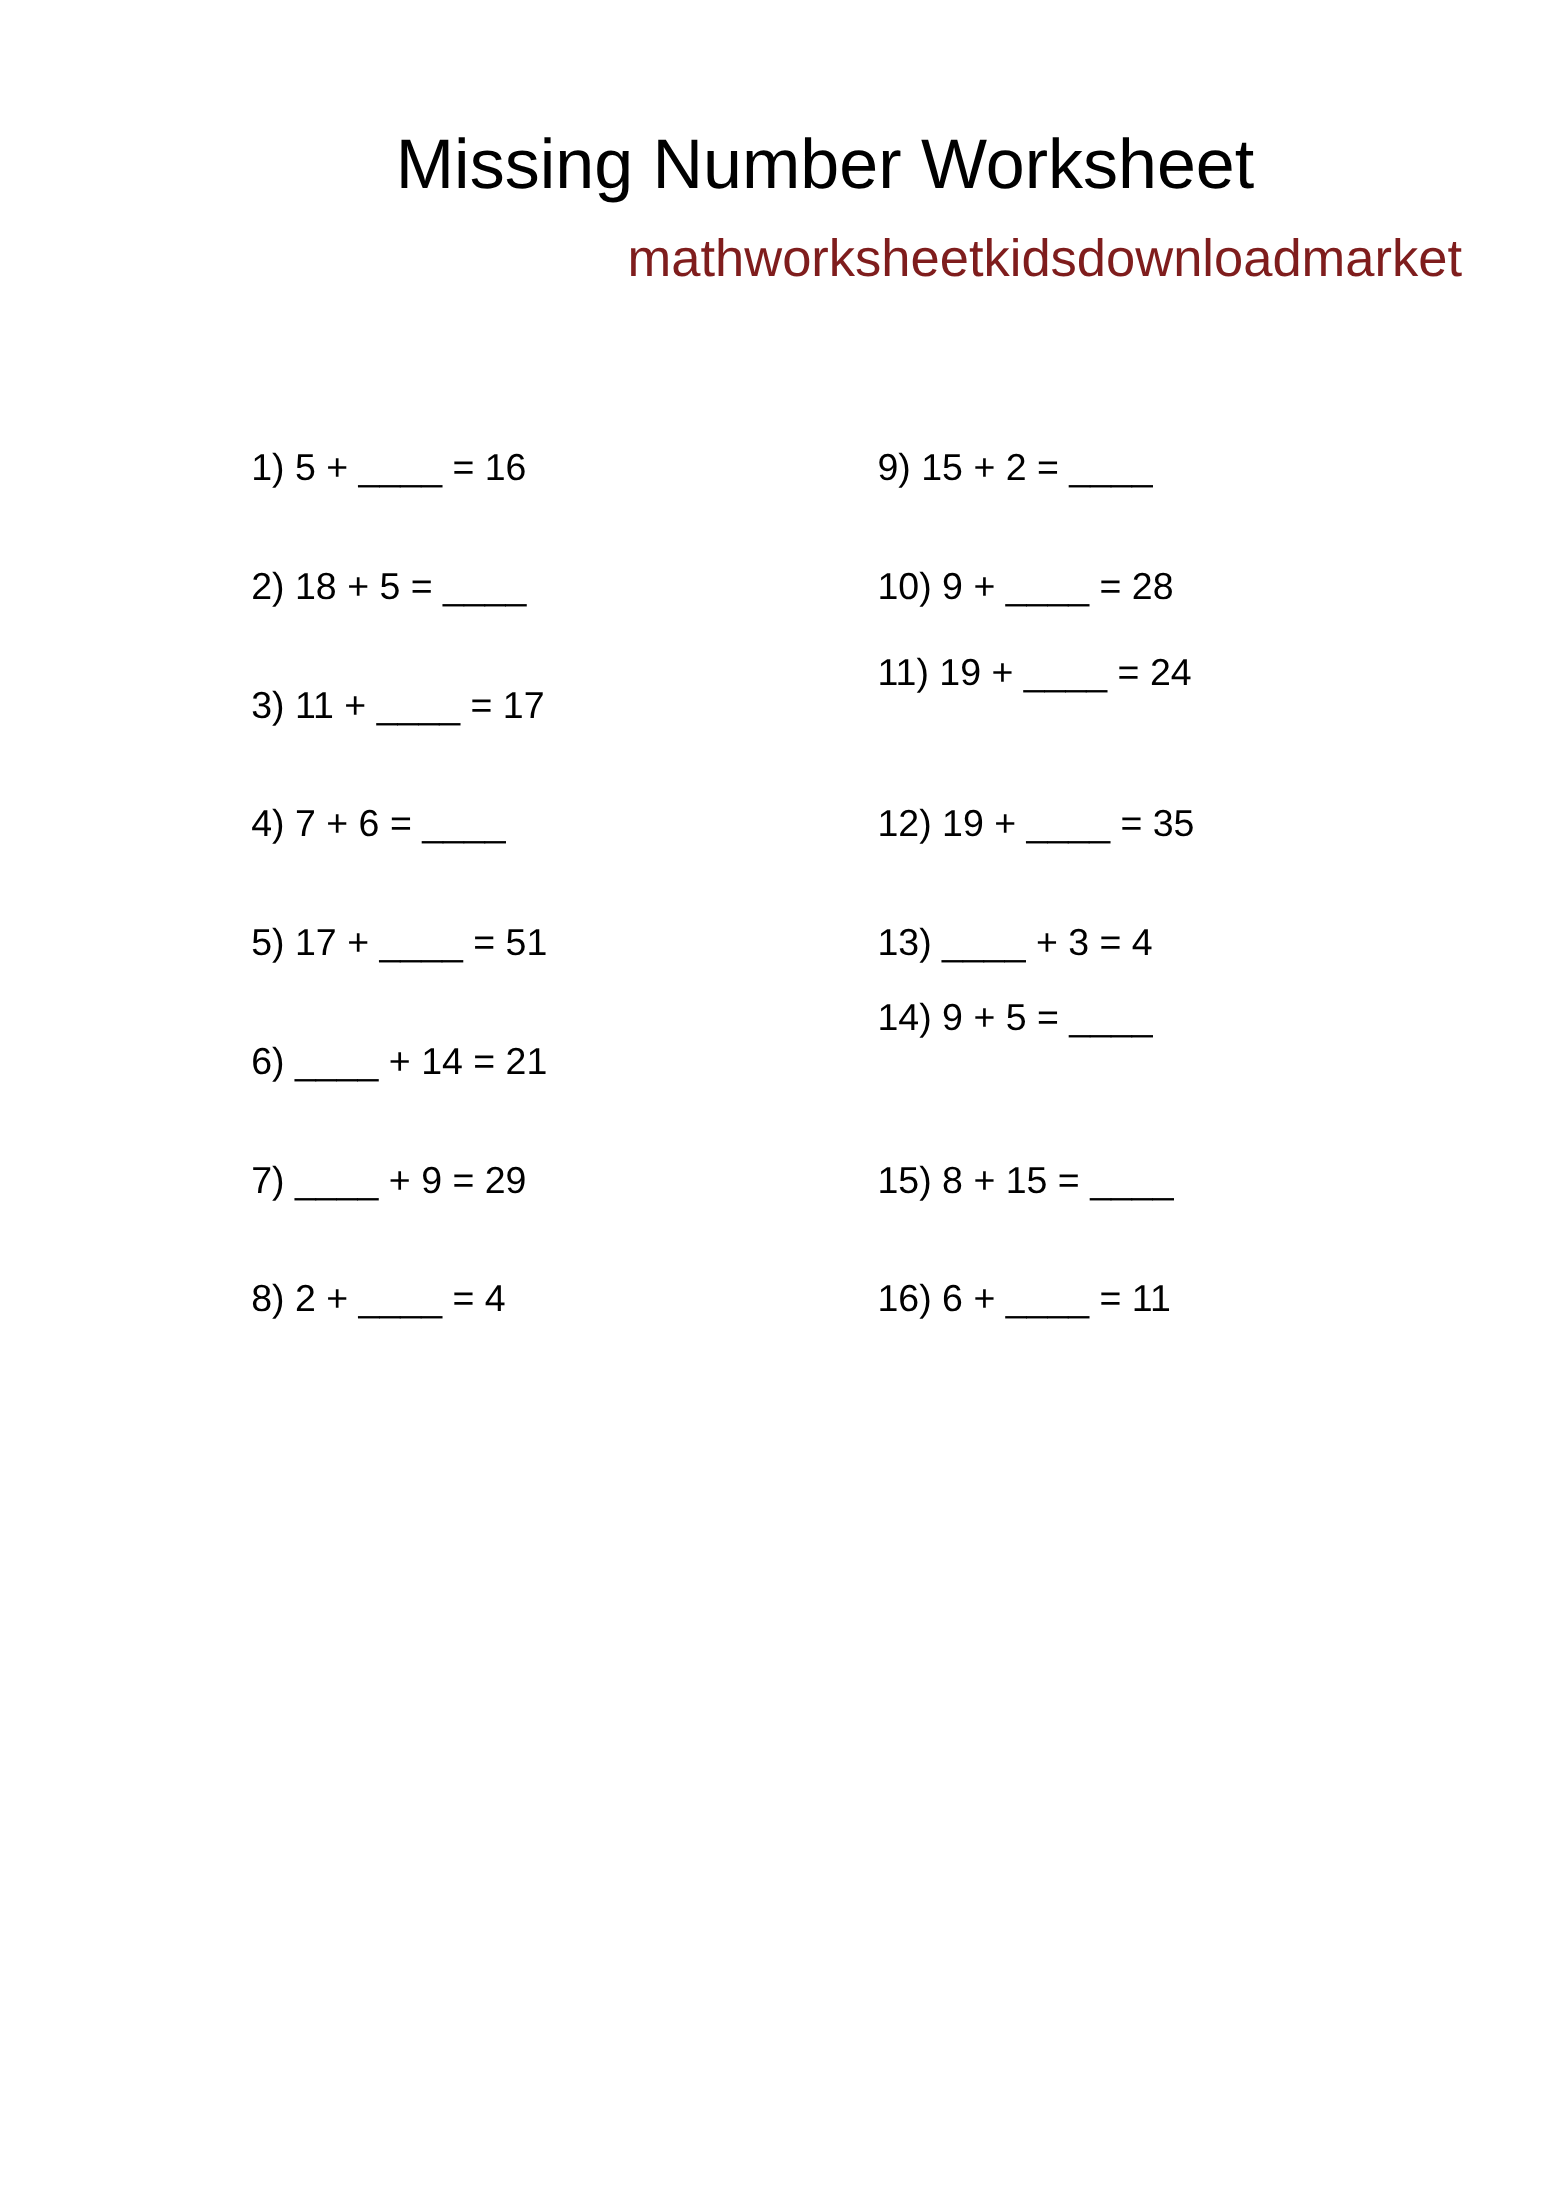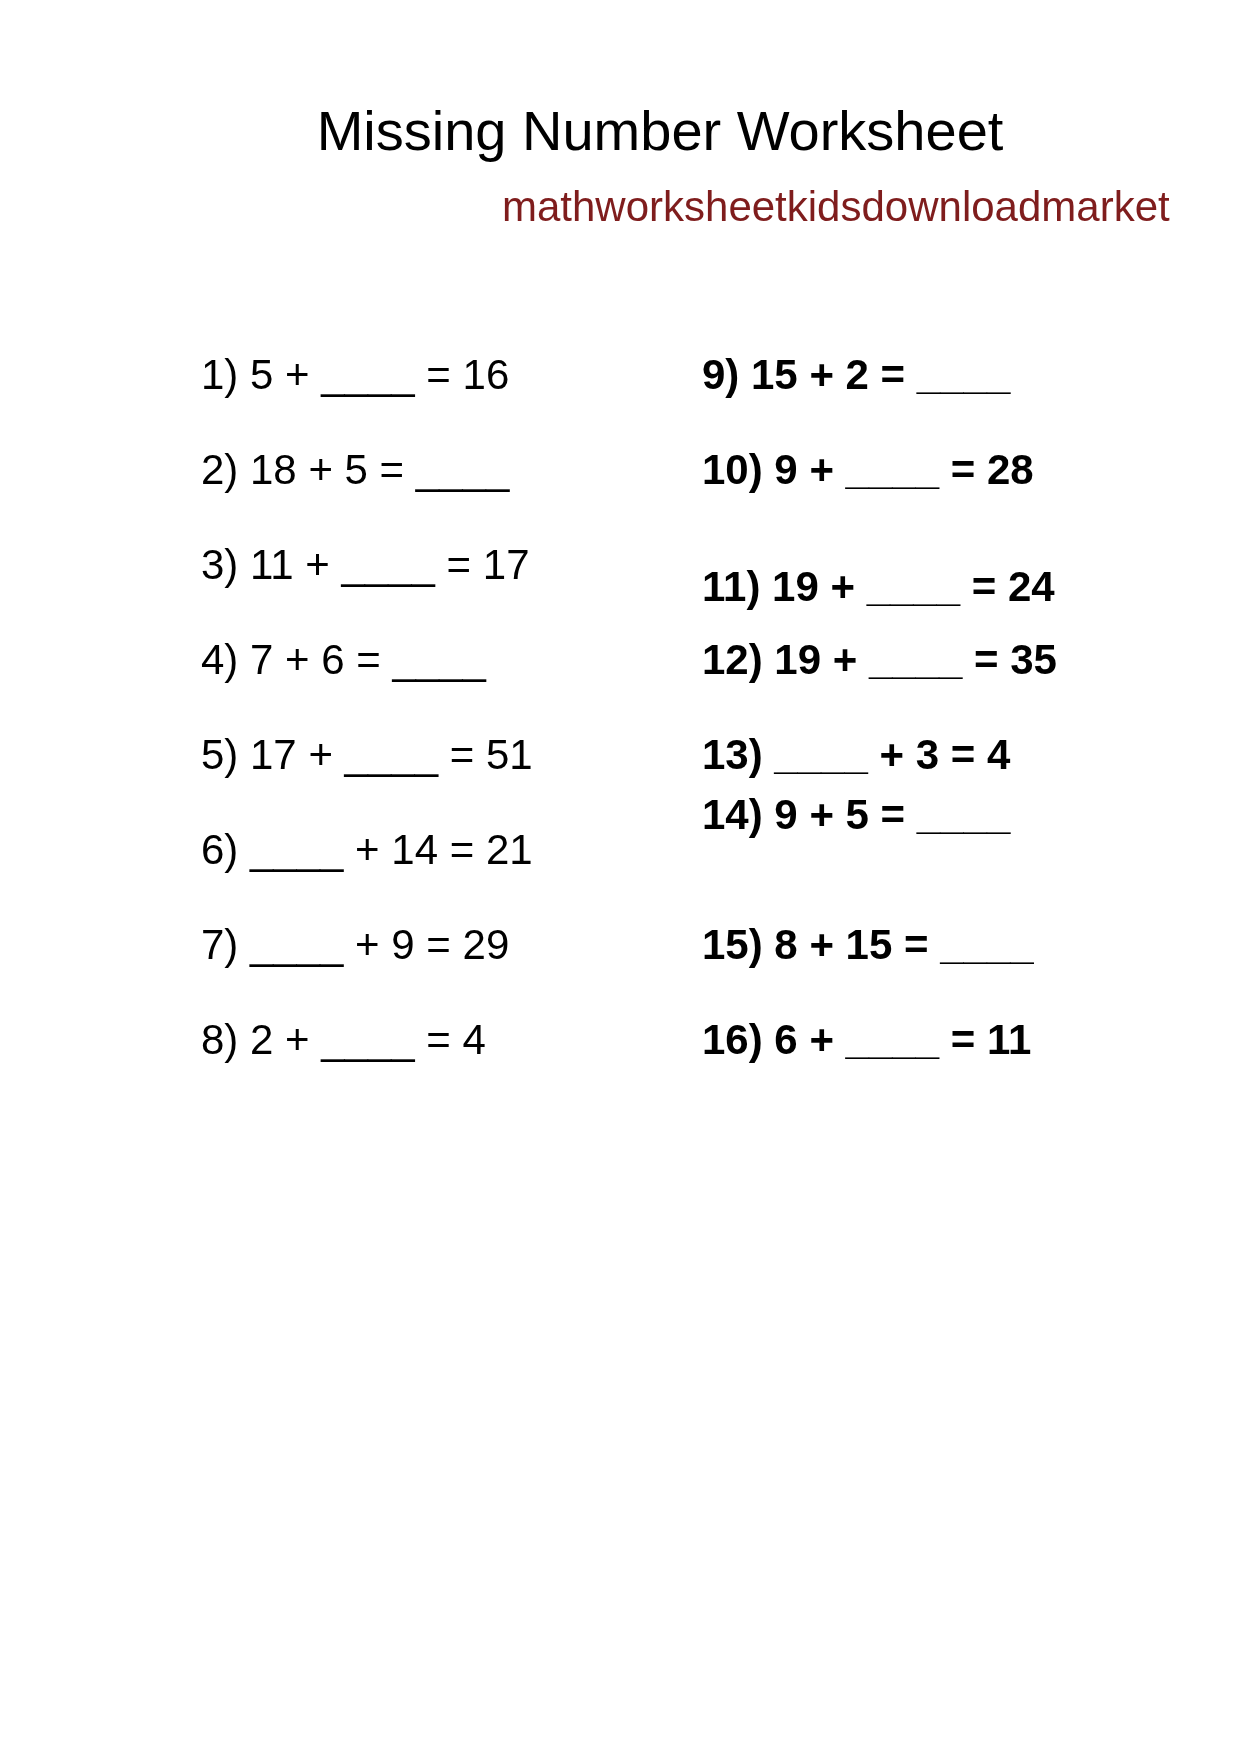--- a/index.html
+++ b/index.html
@@ -31,27 +31,27 @@
       position: absolute;
       left: 502px;
       top: 182px;
       font-size: 42px;
       line-height: 50px;
       color: #7f1d1d;
       white-space: nowrap;
     }
     .problem {
       position: absolute;
-      font-size: 42px;
+      font-size: 30px;
       line-height: 50px;
       white-space: pre;
       color: #000000;
     }
     .col-left { left: 201px; }
-    .col-right { left: 702px; font-weight: bold; }
+    .col-right { left: 702px; }
   </style>
 </head>
 <body>
 
 <div>
   <div class="title">Missing Number Worksheet</div>
   <div class="subtitle">mathworksheetkidsdownloadmarket</div>
 
   <div>
     <div class="problem col-left" style="top:350px">1) 5 + ____ = 16</div>
@@ -60,20 +60,20 @@
     <div class="problem col-left" style="top:635px">4) 7 + 6 = ____</div>
     <div class="problem col-left" style="top:730px">5) 17 + ____ = 51</div>
     <div class="problem col-left" style="top:825px">6) ____ + 14 = 21</div>
     <div class="problem col-left" style="top:920px">7) ____ + 9 = 29</div>
     <div class="problem col-left" style="top:1015px">8) 2 + ____ = 4</div>
   </div>
 
   <div>
     <div class="problem col-right" style="top:350px">9) 15 + 2 = ____</div>
     <div class="problem col-right" style="top:445px">10) 9 + ____ = 28</div>
-    <div class="problem col-right" style="top:562px">11) 19 + ____ = 24</div>
+    <div class="problem col-right" style="top:514px">11) 19 + ____ = 24</div>
     <div class="problem col-right" style="top:635px">12) 19 + ____ = 35</div>
     <div class="problem col-right" style="top:730px">13) ____ + 3 = 4</div>
     <div class="problem col-right" style="top:790px">14) 9 + 5 = ____</div>
     <div class="problem col-right" style="top:920px">15) 8 + 15 = ____</div>
     <div class="problem col-right" style="top:1015px">16) 6 + ____ = 11</div>
   </div>
 </div>
 
 </body></html>

